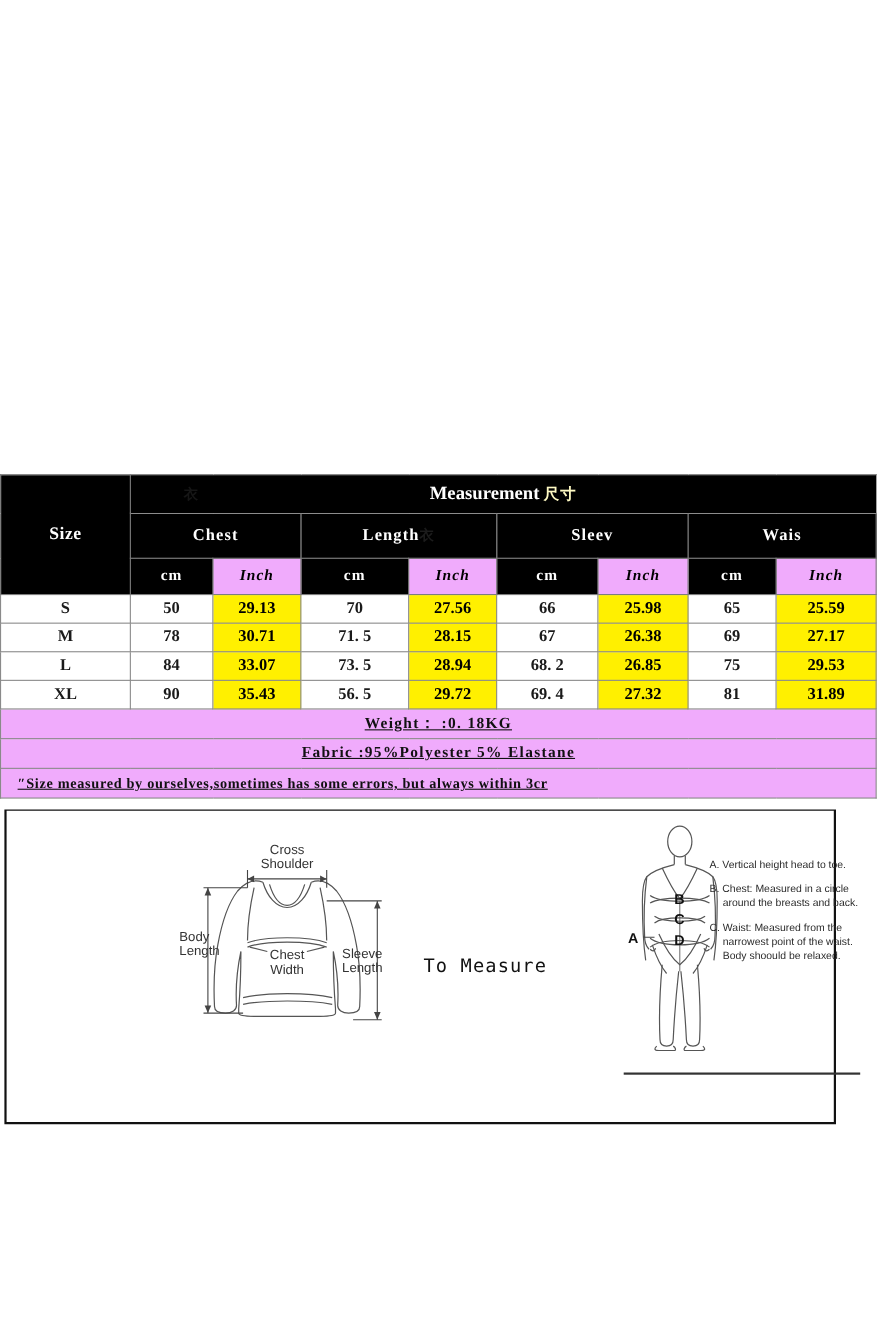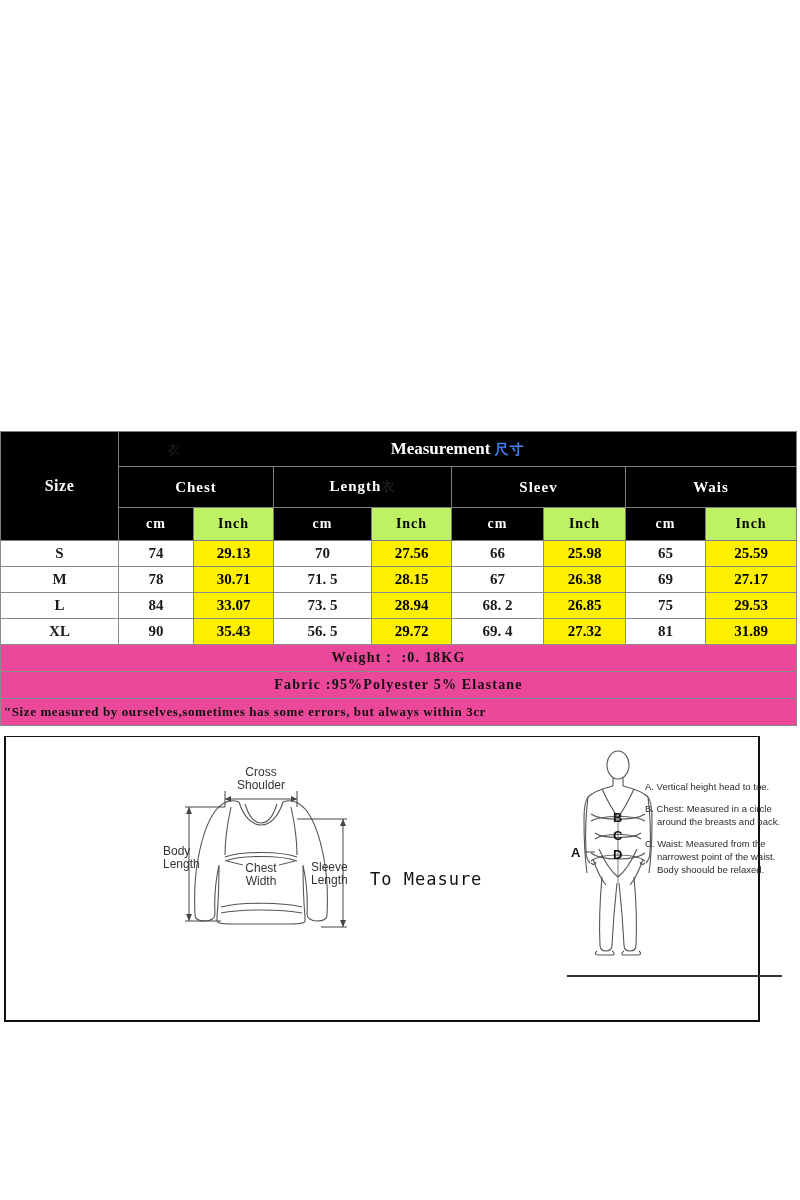--- a/index.html
+++ b/index.html
@@ -36,23 +36,24 @@
     font-weight: bold;
     font-family: "Liberation Serif", serif;
   }
 
   .hdr-black {
     background: #000000;
     color: #ffffff;
     border-color: #7d7d7d !important;
   }
   .hdr-yellow {
-    background: #bef264;
+    background: #f0abfc;
     color: #000000;
     border-color: #7d7d7d !important;
+    font-style: italic;
   }
   .cell-yellow {
     background: #FFF000;
     color: #000000;
   }
   .cell-white {
     background: #ffffff;
     color: #1a1a1a;
   }
 
@@ -62,21 +63,21 @@
     letter-spacing: 0.5px;
   }
   .measure-title {
     font-family: "Liberation Sans", sans-serif;
     font-size: 17px;
     height: 34px;
     position: relative;
   }
   .measure-title .m-main { position: relative; }
   .measure-title .m-faint {
-    color: #3b82f6;
+    color: #fef9c3;
     font-family: "DejaVu Sans", sans-serif;
     font-size: 14px;
     letter-spacing: 1px;
     margin-left: 4px;
   }
   .measure-title .m-ghost {
     position: absolute;
     left: 48px;
     top: 9px;
     color: #161616;
@@ -106,28 +107,29 @@
     letter-spacing: 1px;
   }
   .data-row td {
     height: 25px;
     font-size: 15px;
     font-weight: bold;
   }
   .note-row td {
     height: 26px;
     font-size: 14px;
-    background: #ec4899;
+    background: #f0abfc;
     color: #111111;
     font-weight: bold;
     letter-spacing: 1.2px;
+    text-decoration: underline;
   }
   .note-row.left-note td {
     text-align: left;
-    padding-left: 3px;
+    padding-left: 15px;
     letter-spacing: 0.6px;
     font-size: 13px;
     overflow: hidden;
     white-space: nowrap;
   }
 
   
   #diagram-panel {
     position: absolute;
     left: 4px;
@@ -142,21 +144,21 @@
 
   #garment-figure {
     position: absolute;
     left: 155px;
     top: 18px;
     width: 200px;
     height: 200px;
   }
   #to-measure {
     position: absolute;
-    left: 364px;
+    left: 379px;
     top: 132px;
     font-family: "DejaVu Sans Mono", monospace;
     font-size: 17px;
     color: #111111;
     letter-spacing: 1px;
     white-space: nowrap;
   }
 
   #body-panel {
     position: absolute;
@@ -255,21 +257,21 @@
         <td class="hdr-black unit-hdr">cm</td>
         <td class="hdr-yellow unit-hdr">Inch</td>
         <td class="hdr-black unit-hdr">cm</td>
         <td class="hdr-yellow unit-hdr">Inch</td>
         <td class="hdr-black unit-hdr">cm</td>
         <td class="hdr-yellow unit-hdr">Inch</td>
       </tr>
 
       <tr class="data-row">
         <td class="cell-white">S</td>
-        <td class="cell-white">74</td>
+        <td class="cell-white">50</td>
         <td class="cell-yellow">29.13</td>
         <td class="cell-white">70</td>
         <td class="cell-yellow">27.56</td>
         <td class="cell-white">66</td>
         <td class="cell-yellow">25.98</td>
         <td class="cell-white">65</td>
         <td class="cell-yellow">25.59</td>
       </tr>
       <tr class="data-row">
         <td class="cell-white">M</td>

